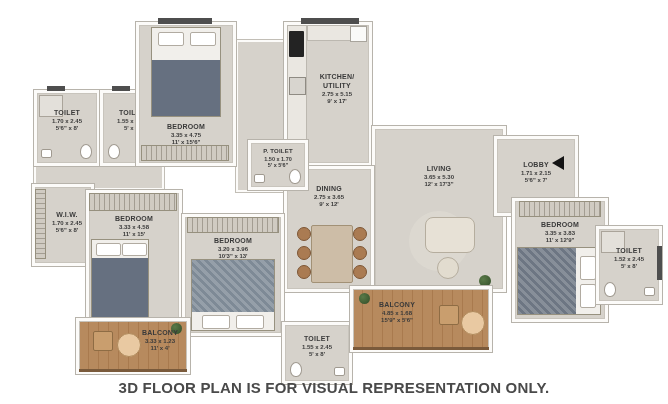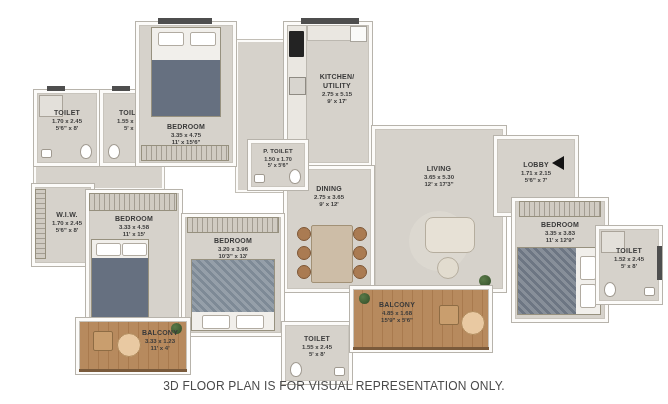--- a/index.html
+++ b/index.html
@@ -50,21 +50,21 @@
   .rug { position:absolute; background:#ddd9d1; border-radius:50%; opacity:.85; }
   .sofa { position:absolute; background:#e7e1d6; border:1px solid #b5ad9e; border-radius:8px; }
   .ottoman { position:absolute; background:#e2dccf; border:1px solid #b5ad9e; border-radius:50%; }
   .entry-arrow {
     position:absolute; width:0; height:0;
     border-top:7px solid transparent; border-bottom:7px solid transparent;
     border-right:12px solid #141414;
   }
   .footer {
     position:absolute; left:0; right:0; top:379px; text-align:center;
-    color:#4a4a4a; font-size:12px; font-weight:normal; letter-spacing:.2px;
+    color:#4a4a4a; font-size:15px; font-weight:bold; letter-spacing:.2px;
   }
 </style>
 </head>
 <body>
 
 <div class="plan">
 
   <div class="hall" style="left:34px;top:160px;width:130px;height:30px;"></div>
   <div class="hall" style="left:236px;top:40px;width:50px;height:152px;"></div>
 

